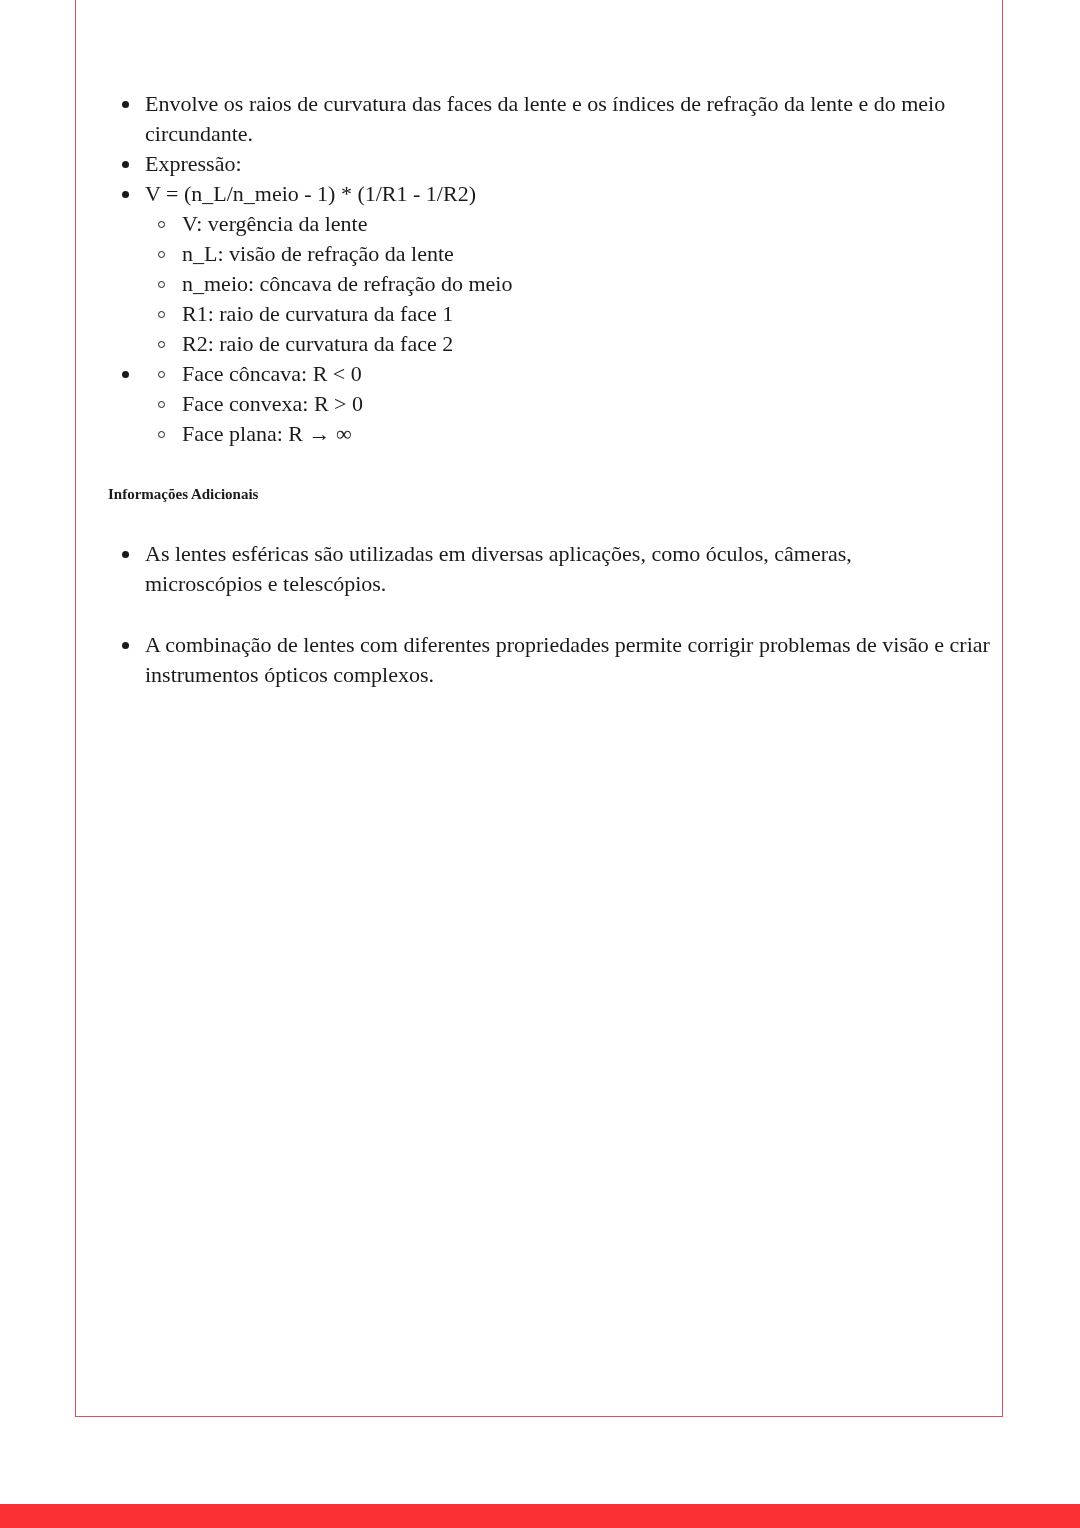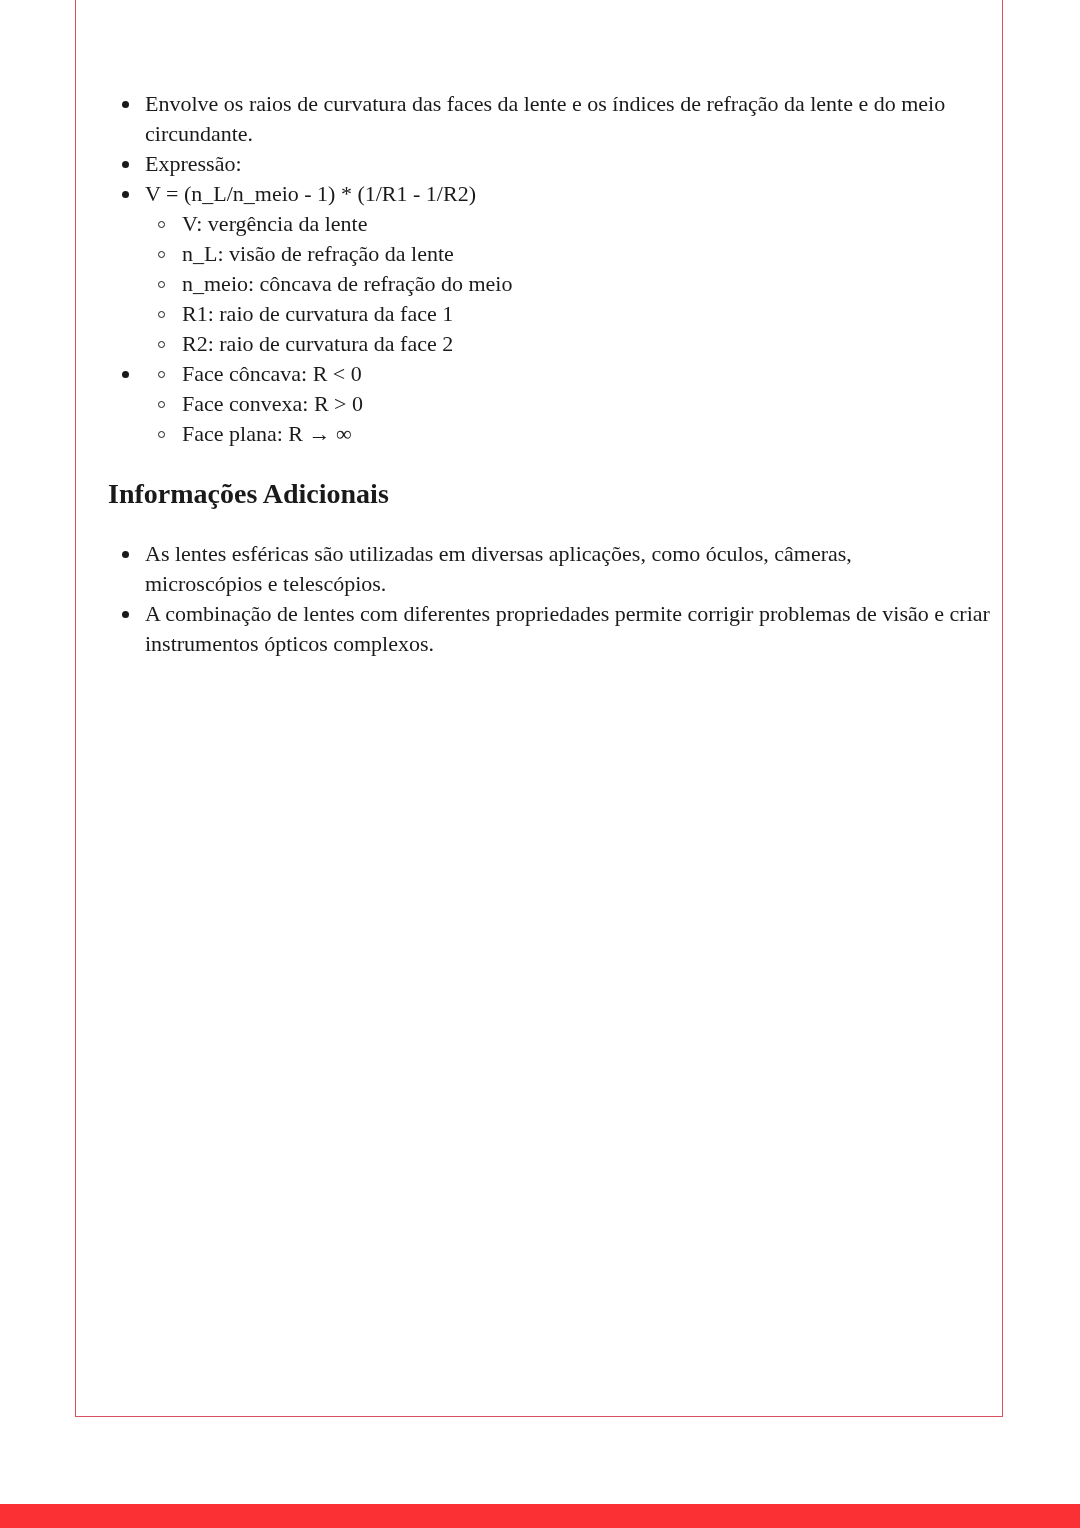--- a/index.html
+++ b/index.html
@@ -27,21 +27,21 @@
   li.l1 > .bullet {
     position: absolute; left: 14px; top: 12px; width: 7px; height: 7px;
     border-radius: 50%; background: #1a1a1a;
   }
   li.l2 { position: relative; padding-left: 74px; }
   li.l2 > .bullet {
     position: absolute; left: 50px; top: 12px; width: 5px; height: 5px;
     border-radius: 50%; border: 1.6px solid #1a1a1a; background: transparent;
   }
   h3 {
-    margin: 0; font-size: 28px; font-weight: bold; line-height: 30px;
+    margin: 0; font-size: 15px; font-weight: bold; line-height: 30px;
   }
   .gap-heading { height: 30px; }
   .gap-after-heading { height: 30px; }
 </style>
 </head>
 <body>
 
 <div class="frame"></div>
 
 <div class="content">
@@ -97,20 +97,20 @@
 
   <div class="gap-heading"></div>
   <h3>Informações Adicionais</h3>
   <div class="gap-after-heading"></div>
 
   <ul>
     <li class="l1" style="width:760px;">
       <span class="bullet"></span>
       <span>As lentes esféricas são utilizadas em diversas aplicações, como óculos, câmeras, microscópios e telescópios.</span>
     </li>
-    <li class="l1" style="width:850px;">
+    <li class="l1" style="width:850px;margin-top:31px;">
       <span class="bullet"></span>
       <span>A combinação de lentes com diferentes propriedades permite corrigir problemas de visão e criar instrumentos ópticos complexos.</span>
     </li>
   </ul>
 </div>
 
 <div class="bottom-bar"></div>
 
 </body></html>

